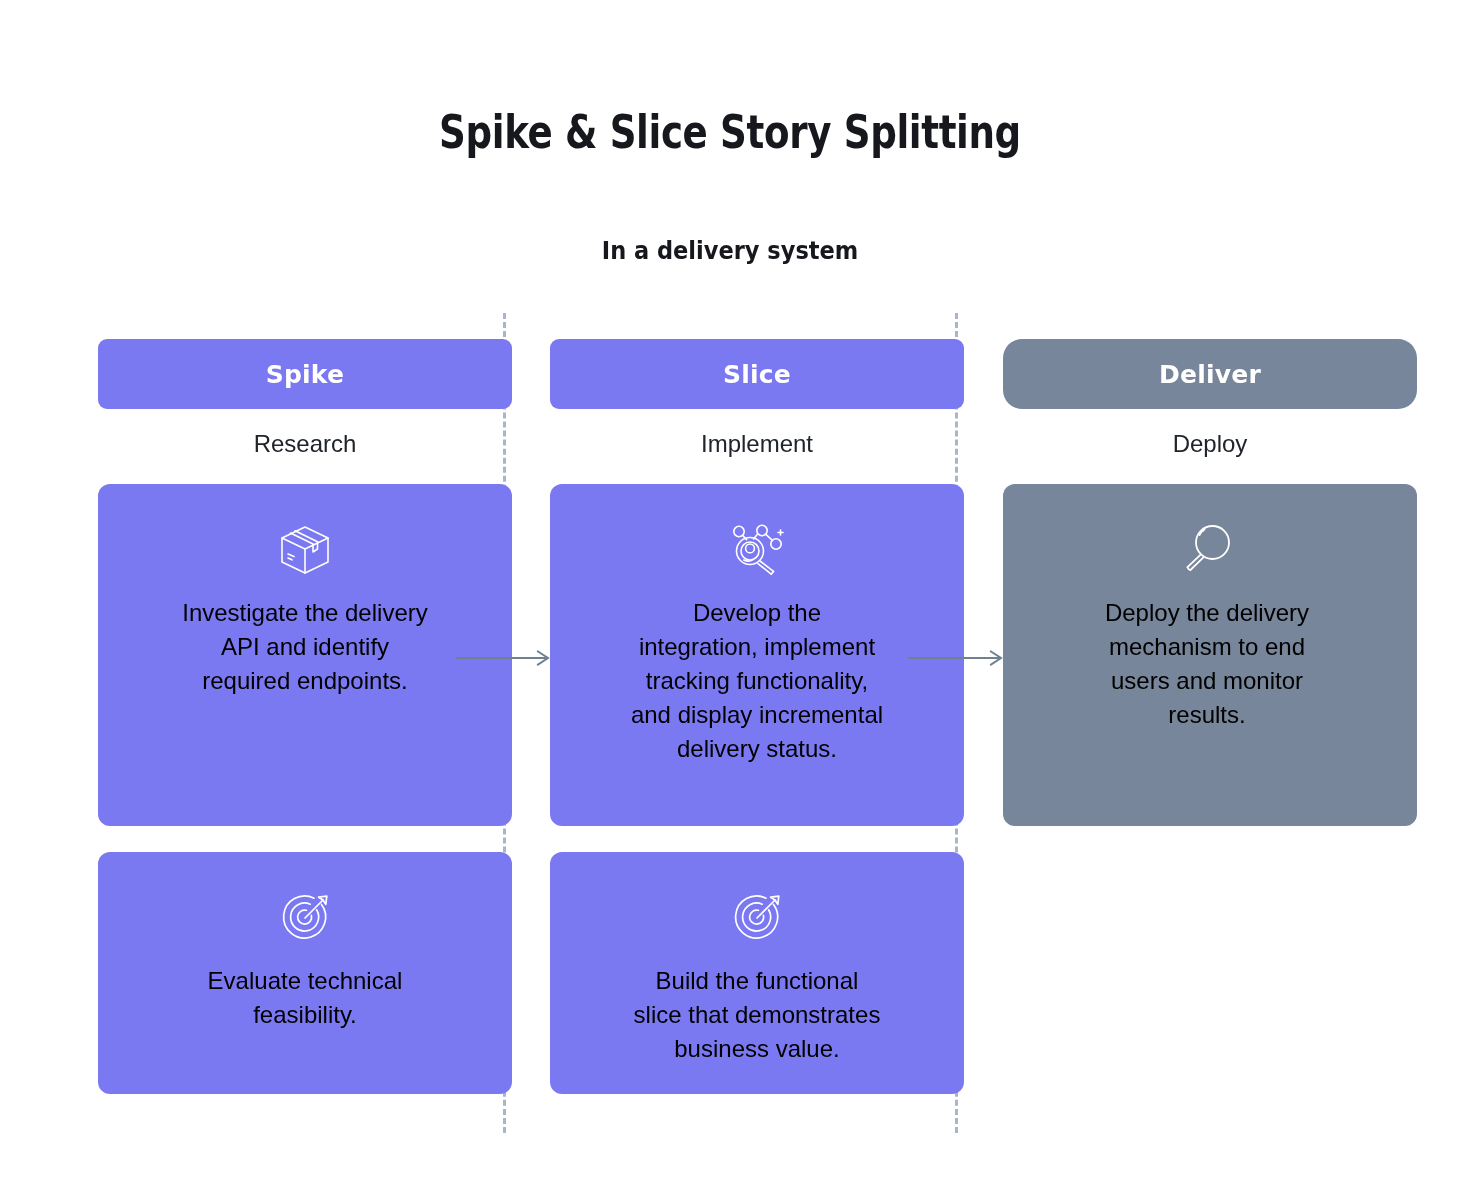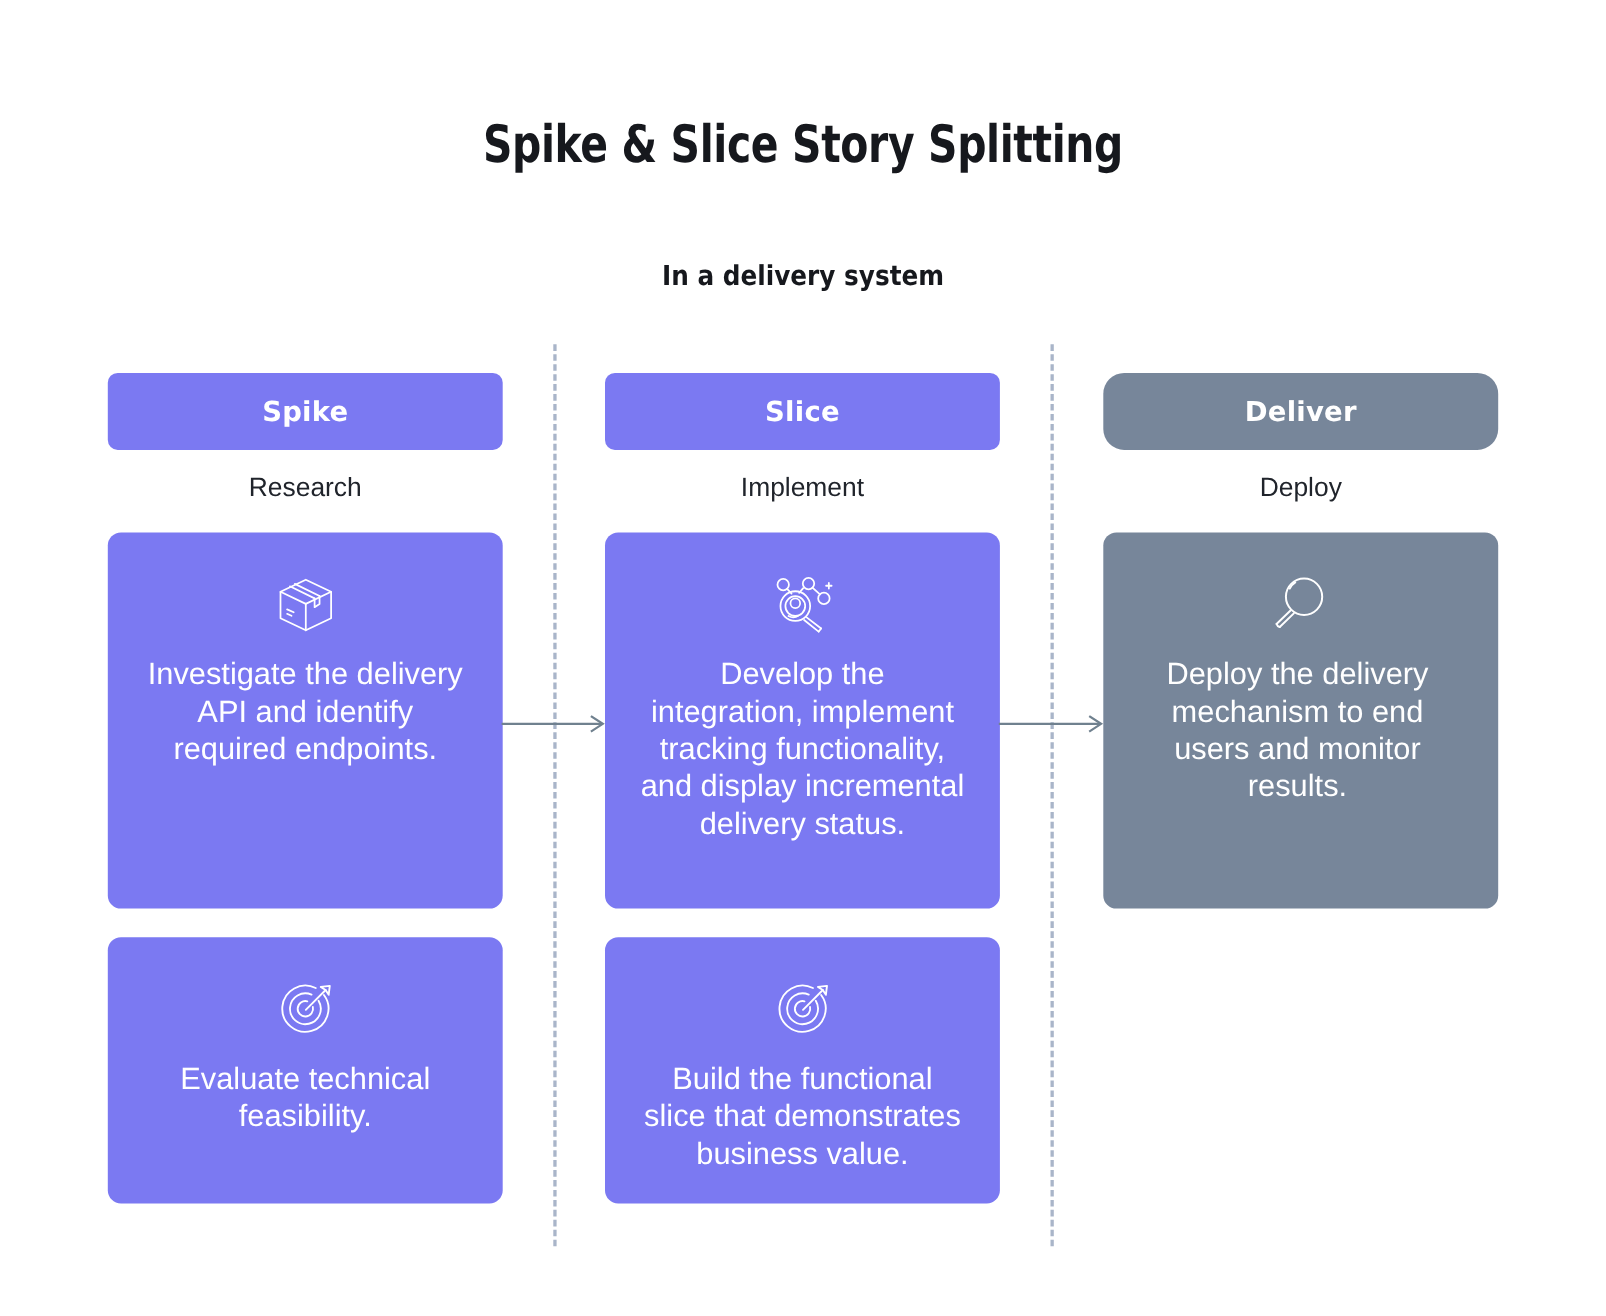--- a/index.html
+++ b/index.html
@@ -51,21 +51,21 @@
     height: 820px;
     border-left: 3px dashed #a9b5c9;
   }
   #divider-1 { left: 503px; }
   #divider-2 { left: 955px; }
 
   
   .column {
     position: absolute;
     top: 339px;
-    width: 359px;
+    width: 414px;
   }
   #column-0 { left: 98px; }
   #column-1 { left: 550px; }
   #column-2 { left: 1003px; }
 
   .col-header {
     height: 70px;
     border-radius: 9px;
     display: flex;
     align-items: center;
@@ -97,22 +97,22 @@
   .card.short { height: 242px; }
 
   .card-icon {
     width: 64px;
     height: 64px;
     display: block;
     margin-bottom: 14px;
   }
   .card-text {
     text-align: center;
-    color: #ffffff;
-    font-size: 28px;
+    color: #000000;
+    font-size: 24px;
     line-height: 34px;
     white-space: pre-line;
   }
 
   
   .arrow {
     position: absolute;
     top: 646px;
     height: 24px;
   }

